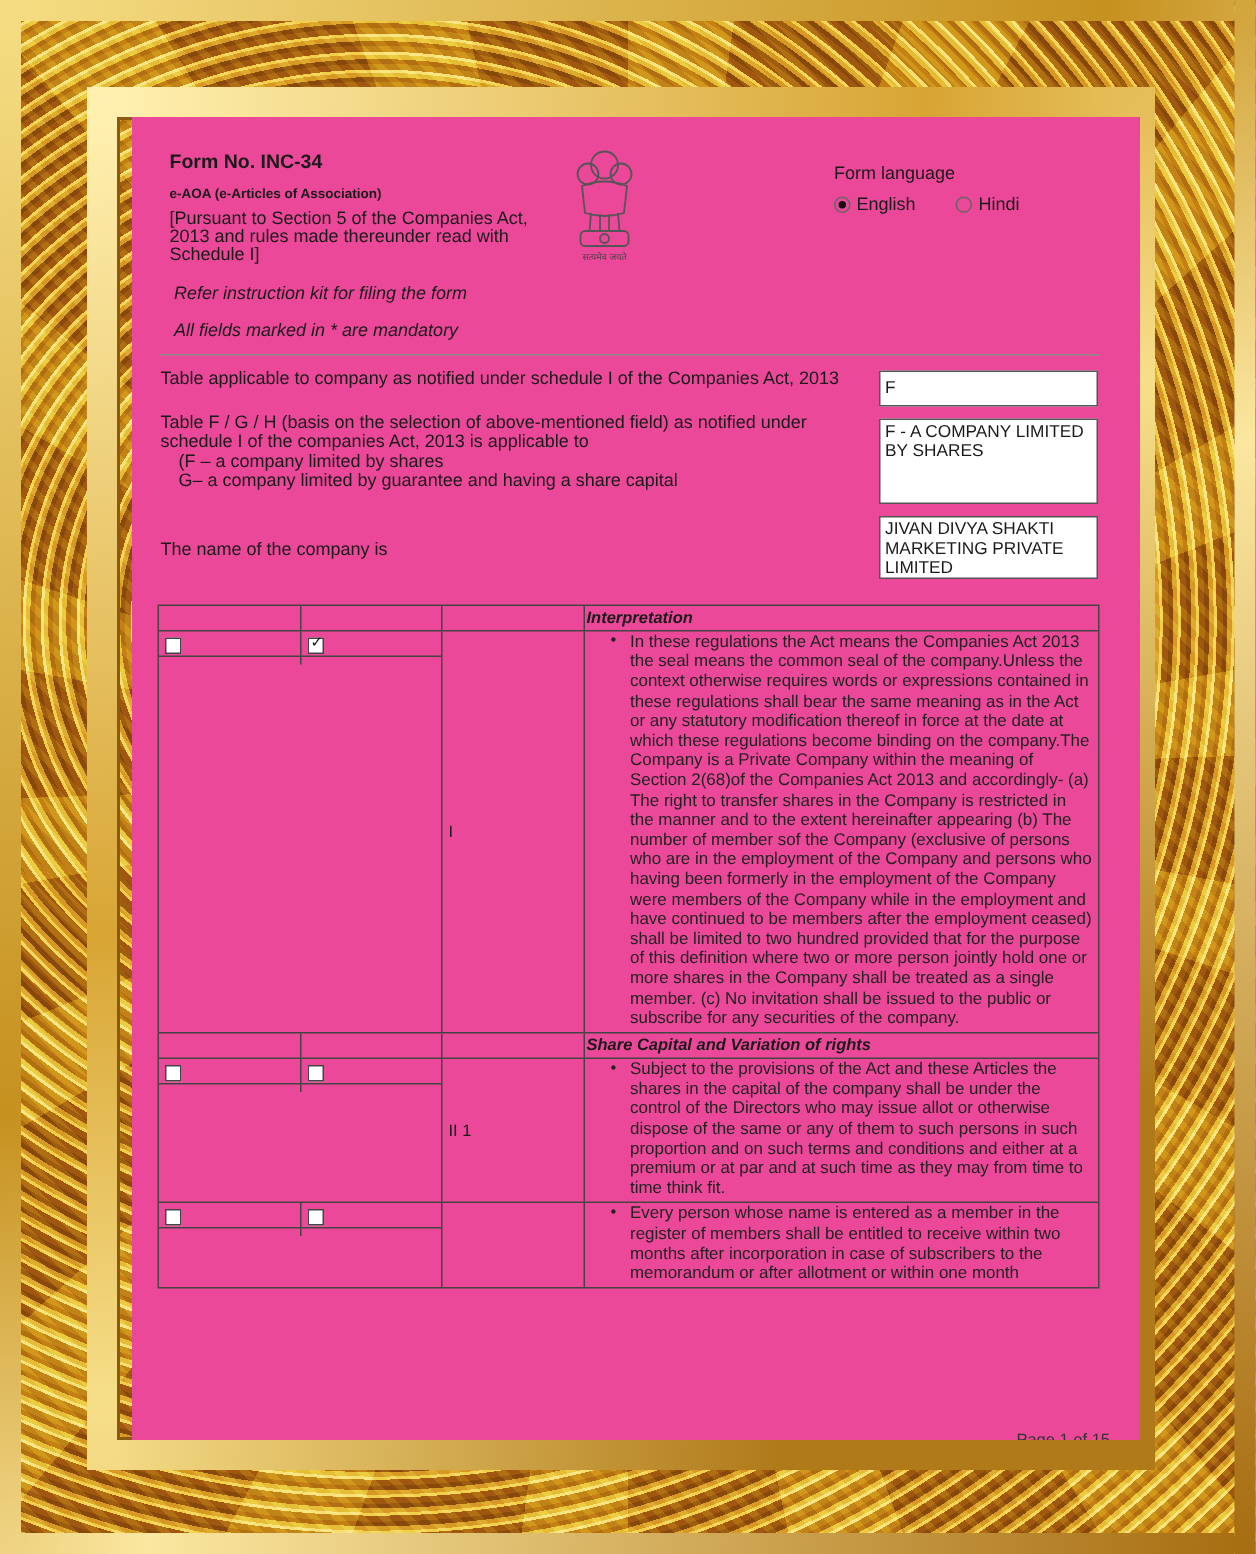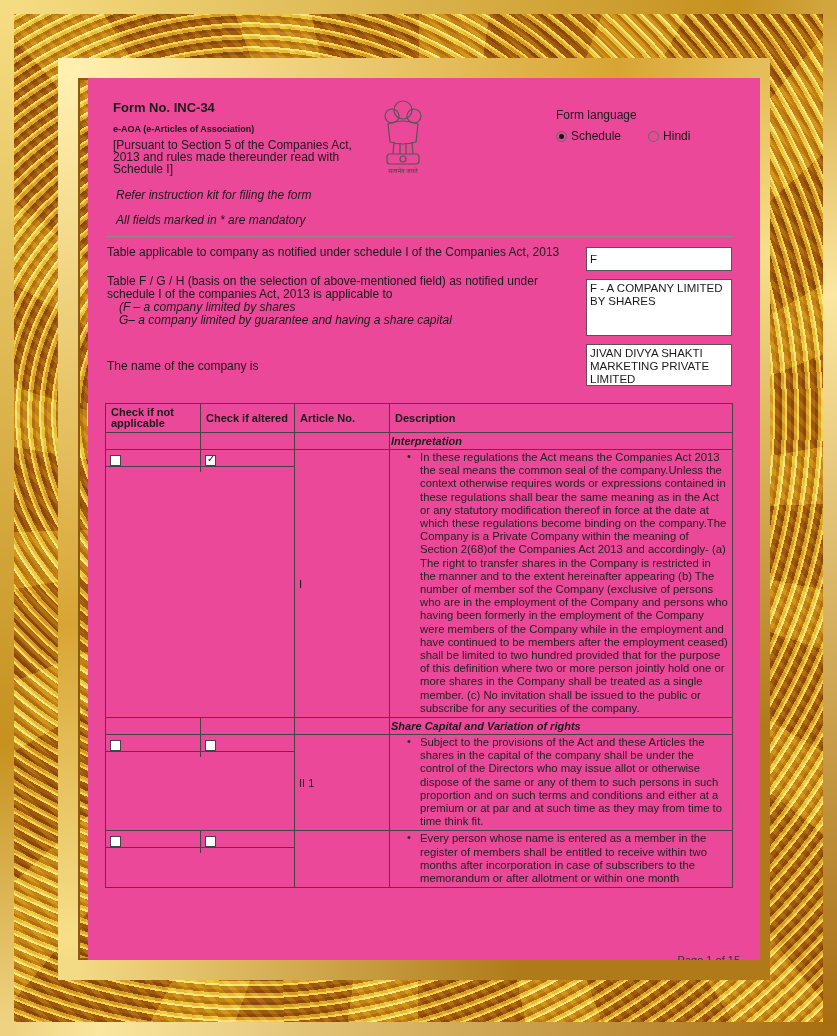--- a/index.html
+++ b/index.html
@@ -55,21 +55,21 @@
     .lang-row { left: 468px; top: 51px; font-size: 12px; display: flex; align-items: center; }
     .radio { width: 11px; height: 11px; border: 1px solid #666; border-radius: 50%; display: inline-block; position: relative; margin-right: 4px; }
     .radio.checked::after { content: ""; position: absolute; left: 2px; top: 2px; width: 5px; height: 5px; border-radius: 50%; background: #111; }
     .radio-opt { display: flex; align-items: center; margin-right: 27px; }
     .divider { left: 18px; top: 158px; width: 627px; height: 1px; background: #8a8a8a; }
 
     .q1 { left: 19px; top: 168px; width: 475px; font-size: 12px; line-height: 13px; }
     .q2 { left: 19px; top: 197px; width: 475px; font-size: 12px; line-height: 13px; }
     .q3 { left: 19px; top: 281px; font-size: 12px; }
     .italic { font-style: italic; }
-    .indent { padding-left: 12px; font-style: italic; }
+    .indent { padding-left: 12px; }
     .field-box {
       border: 1px solid #555; font-size: 11.5px; line-height: 13px;
       padding: 2px 3px; background: #fff; text-transform: none;
     }
     .f1 { left: 498px; top: 169px; width: 146px; height: 24px; padding-top: 5px; }
     .f2 { left: 498px; top: 201px; width: 146px; height: 57px; }
     .f3 { left: 498px; top: 266px; width: 146px; height: 42px; }
 
     
     .tbl { left: 17px; top: 325px; width: 628px; border: 1px solid #444; }
@@ -118,21 +118,21 @@
         <circle cx="25" cy="63" r="3"></circle>
       </g>
       <text x="25" y="77" font-size="6" text-anchor="middle" fill="#444" font-family="DejaVu Sans, sans-serif">सत्यमेव जयते</text>
     </svg>
   </div>
 
   <div class="abs lang-label">Form language</div>
   <div class="abs lang-row">
     <label class="radio-opt">
       <span class="radio checked"></span>
-      <span>Schedule</span>
+      <span>English</span>
     </label>
     <label class="radio-opt">
       <span class="radio"></span>
       <span>Hindi</span>
     </label>
   </div>
 
   <div class="abs divider"></div>
 
   <div class="abs q1">
@@ -144,26 +144,20 @@
     <div>Table F / G / H (basis on the selection of above-mentioned field) as notified under schedule I of the companies Act, 2013 is applicable to</div>
     <div class="indent">(F – a company limited by shares</div>
     <div class="indent">G– a company limited by guarantee and having a share capital</div>
   </div>
   <div class="abs field-box f2">F - A COMPANY LIMITED BY SHARES</div>
 
   <div class="abs q3">The name of the company is</div>
   <div class="abs field-box f3">JIVAN DIVYA SHAKTI MARKETING PRIVATE LIMITED</div>
 
   <div class="abs tbl">
-    <div class="tbl-grid">
-      <div class="cell th">Check if not applicable</div>
-      <div class="cell th">Check if altered</div>
-      <div class="cell th">Article No.</div>
-      <div class="cell th">Description</div>
-    </div>
 
     <div class="tbl-grid">
       <div class="cell section"></div>
       <div class="cell section"></div>
       <div class="cell section"></div>
       <div class="cell section">Interpretation</div>
     </div>
 
     <div class="art-row">
       <div class="art-left">

